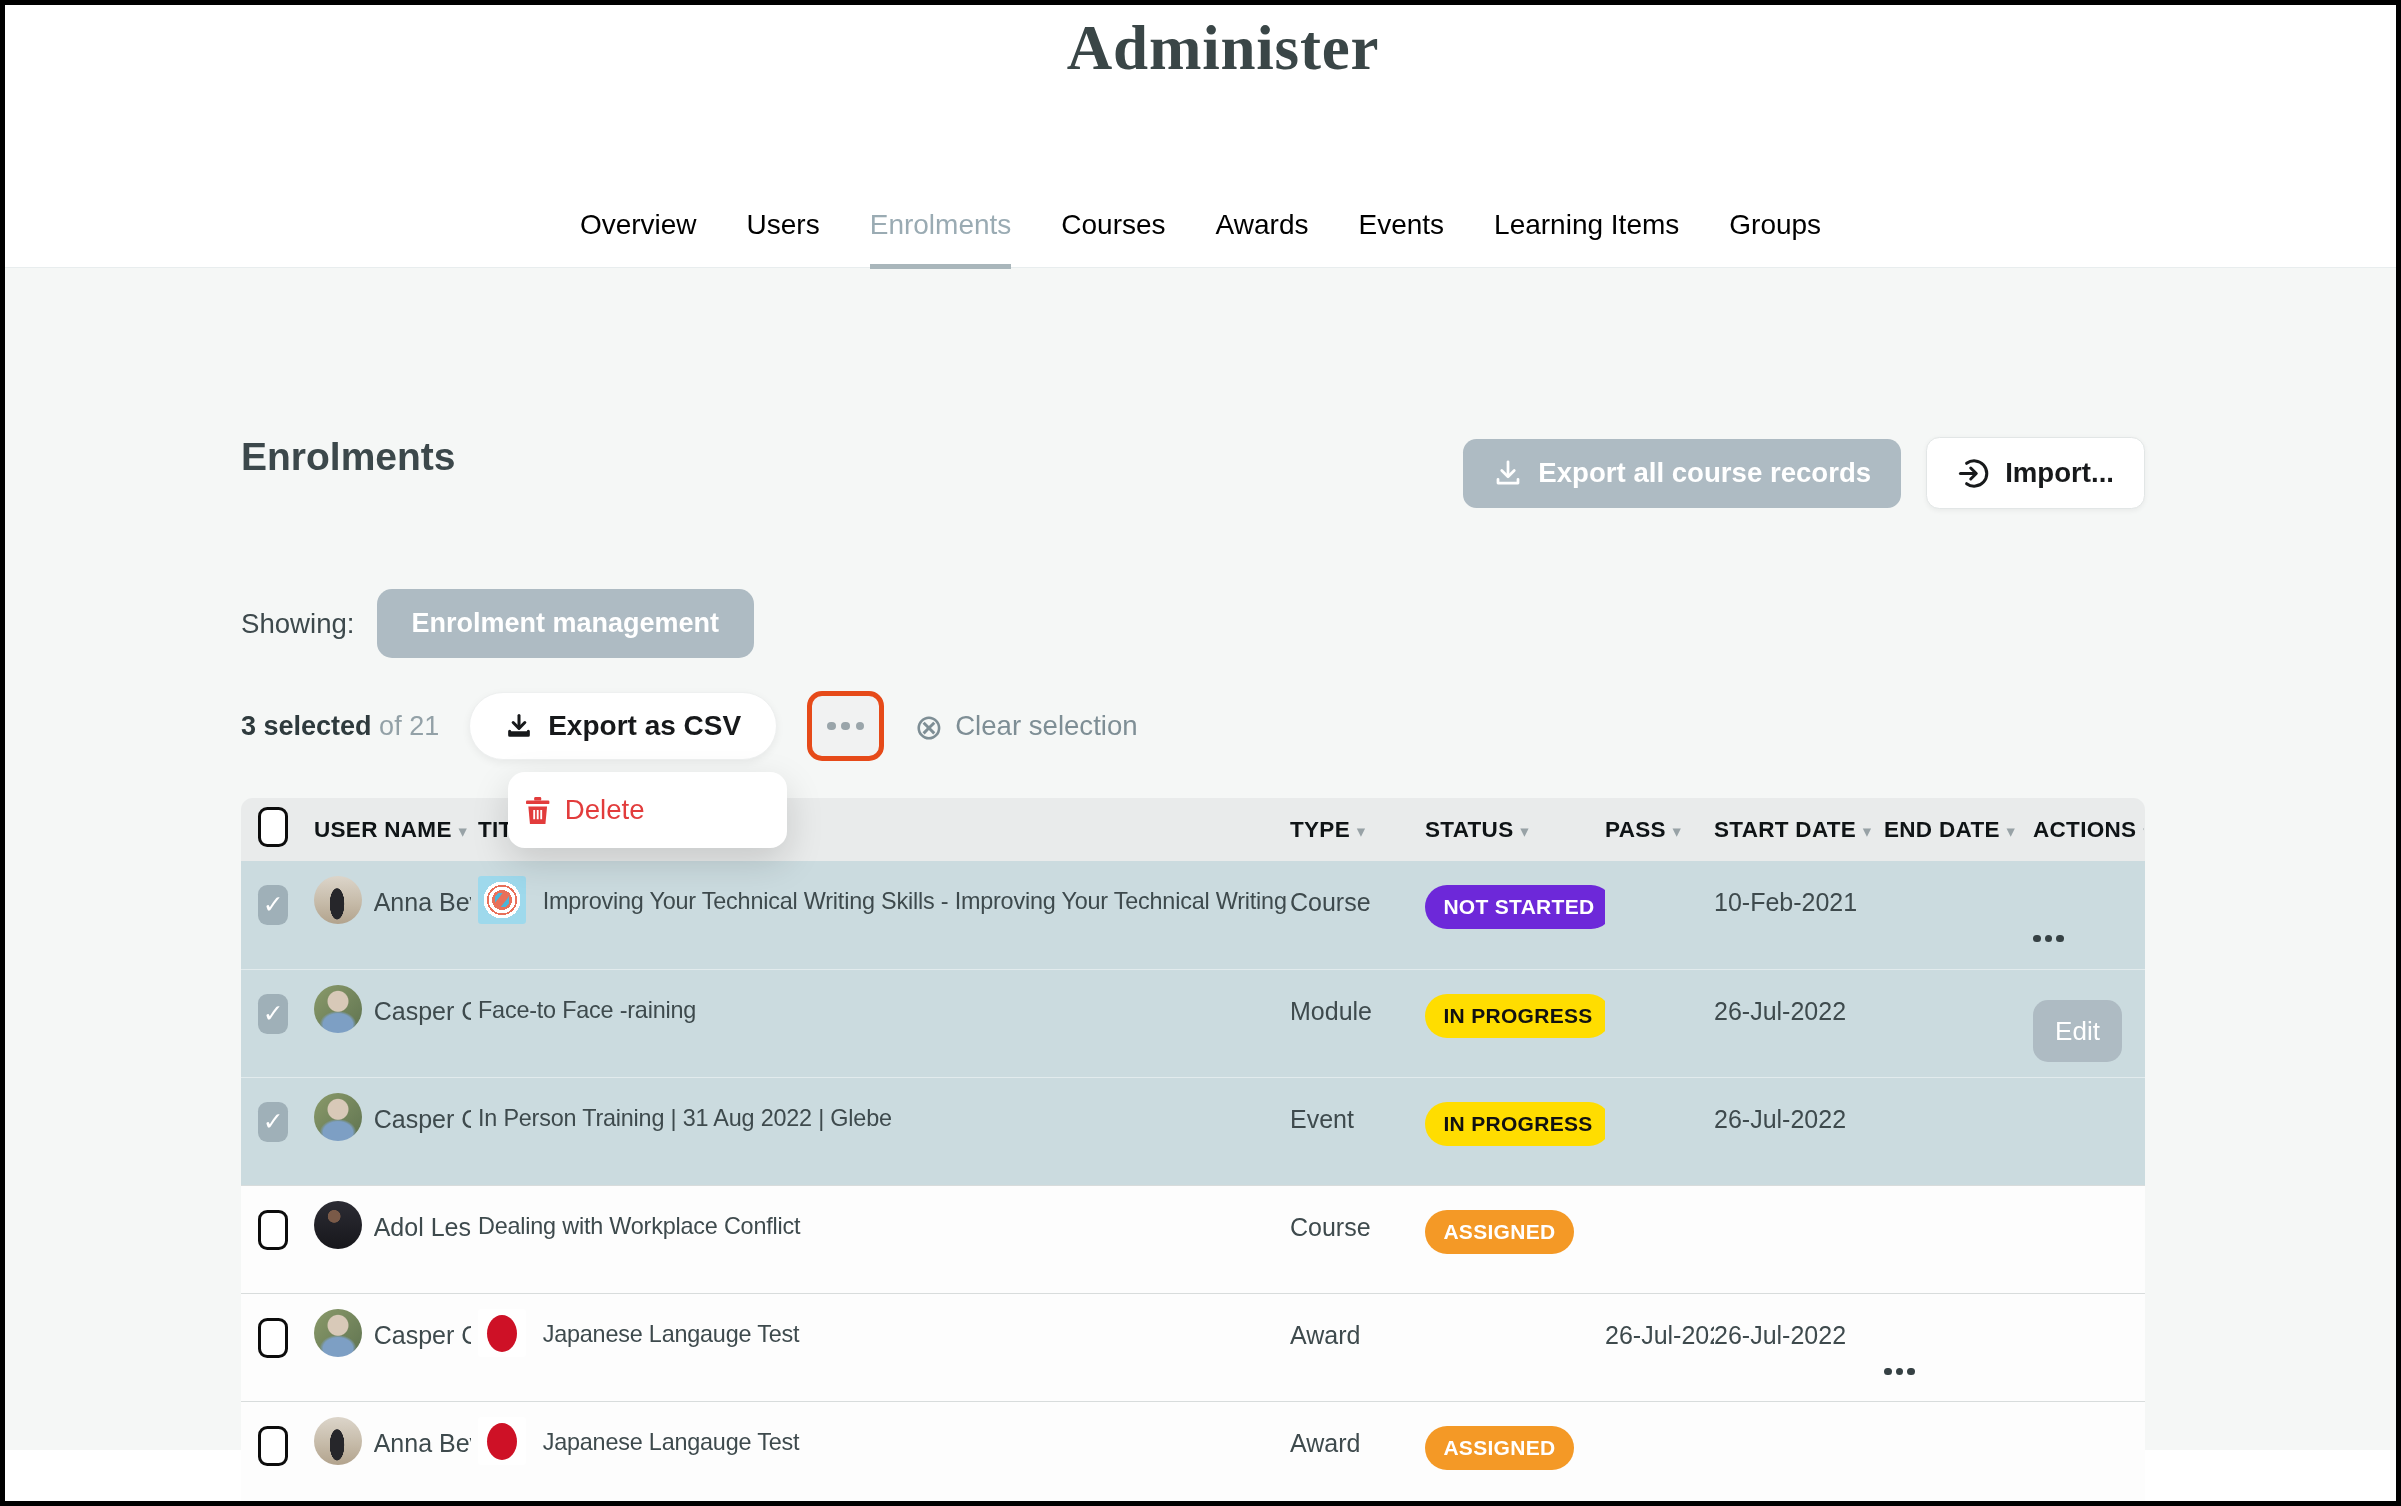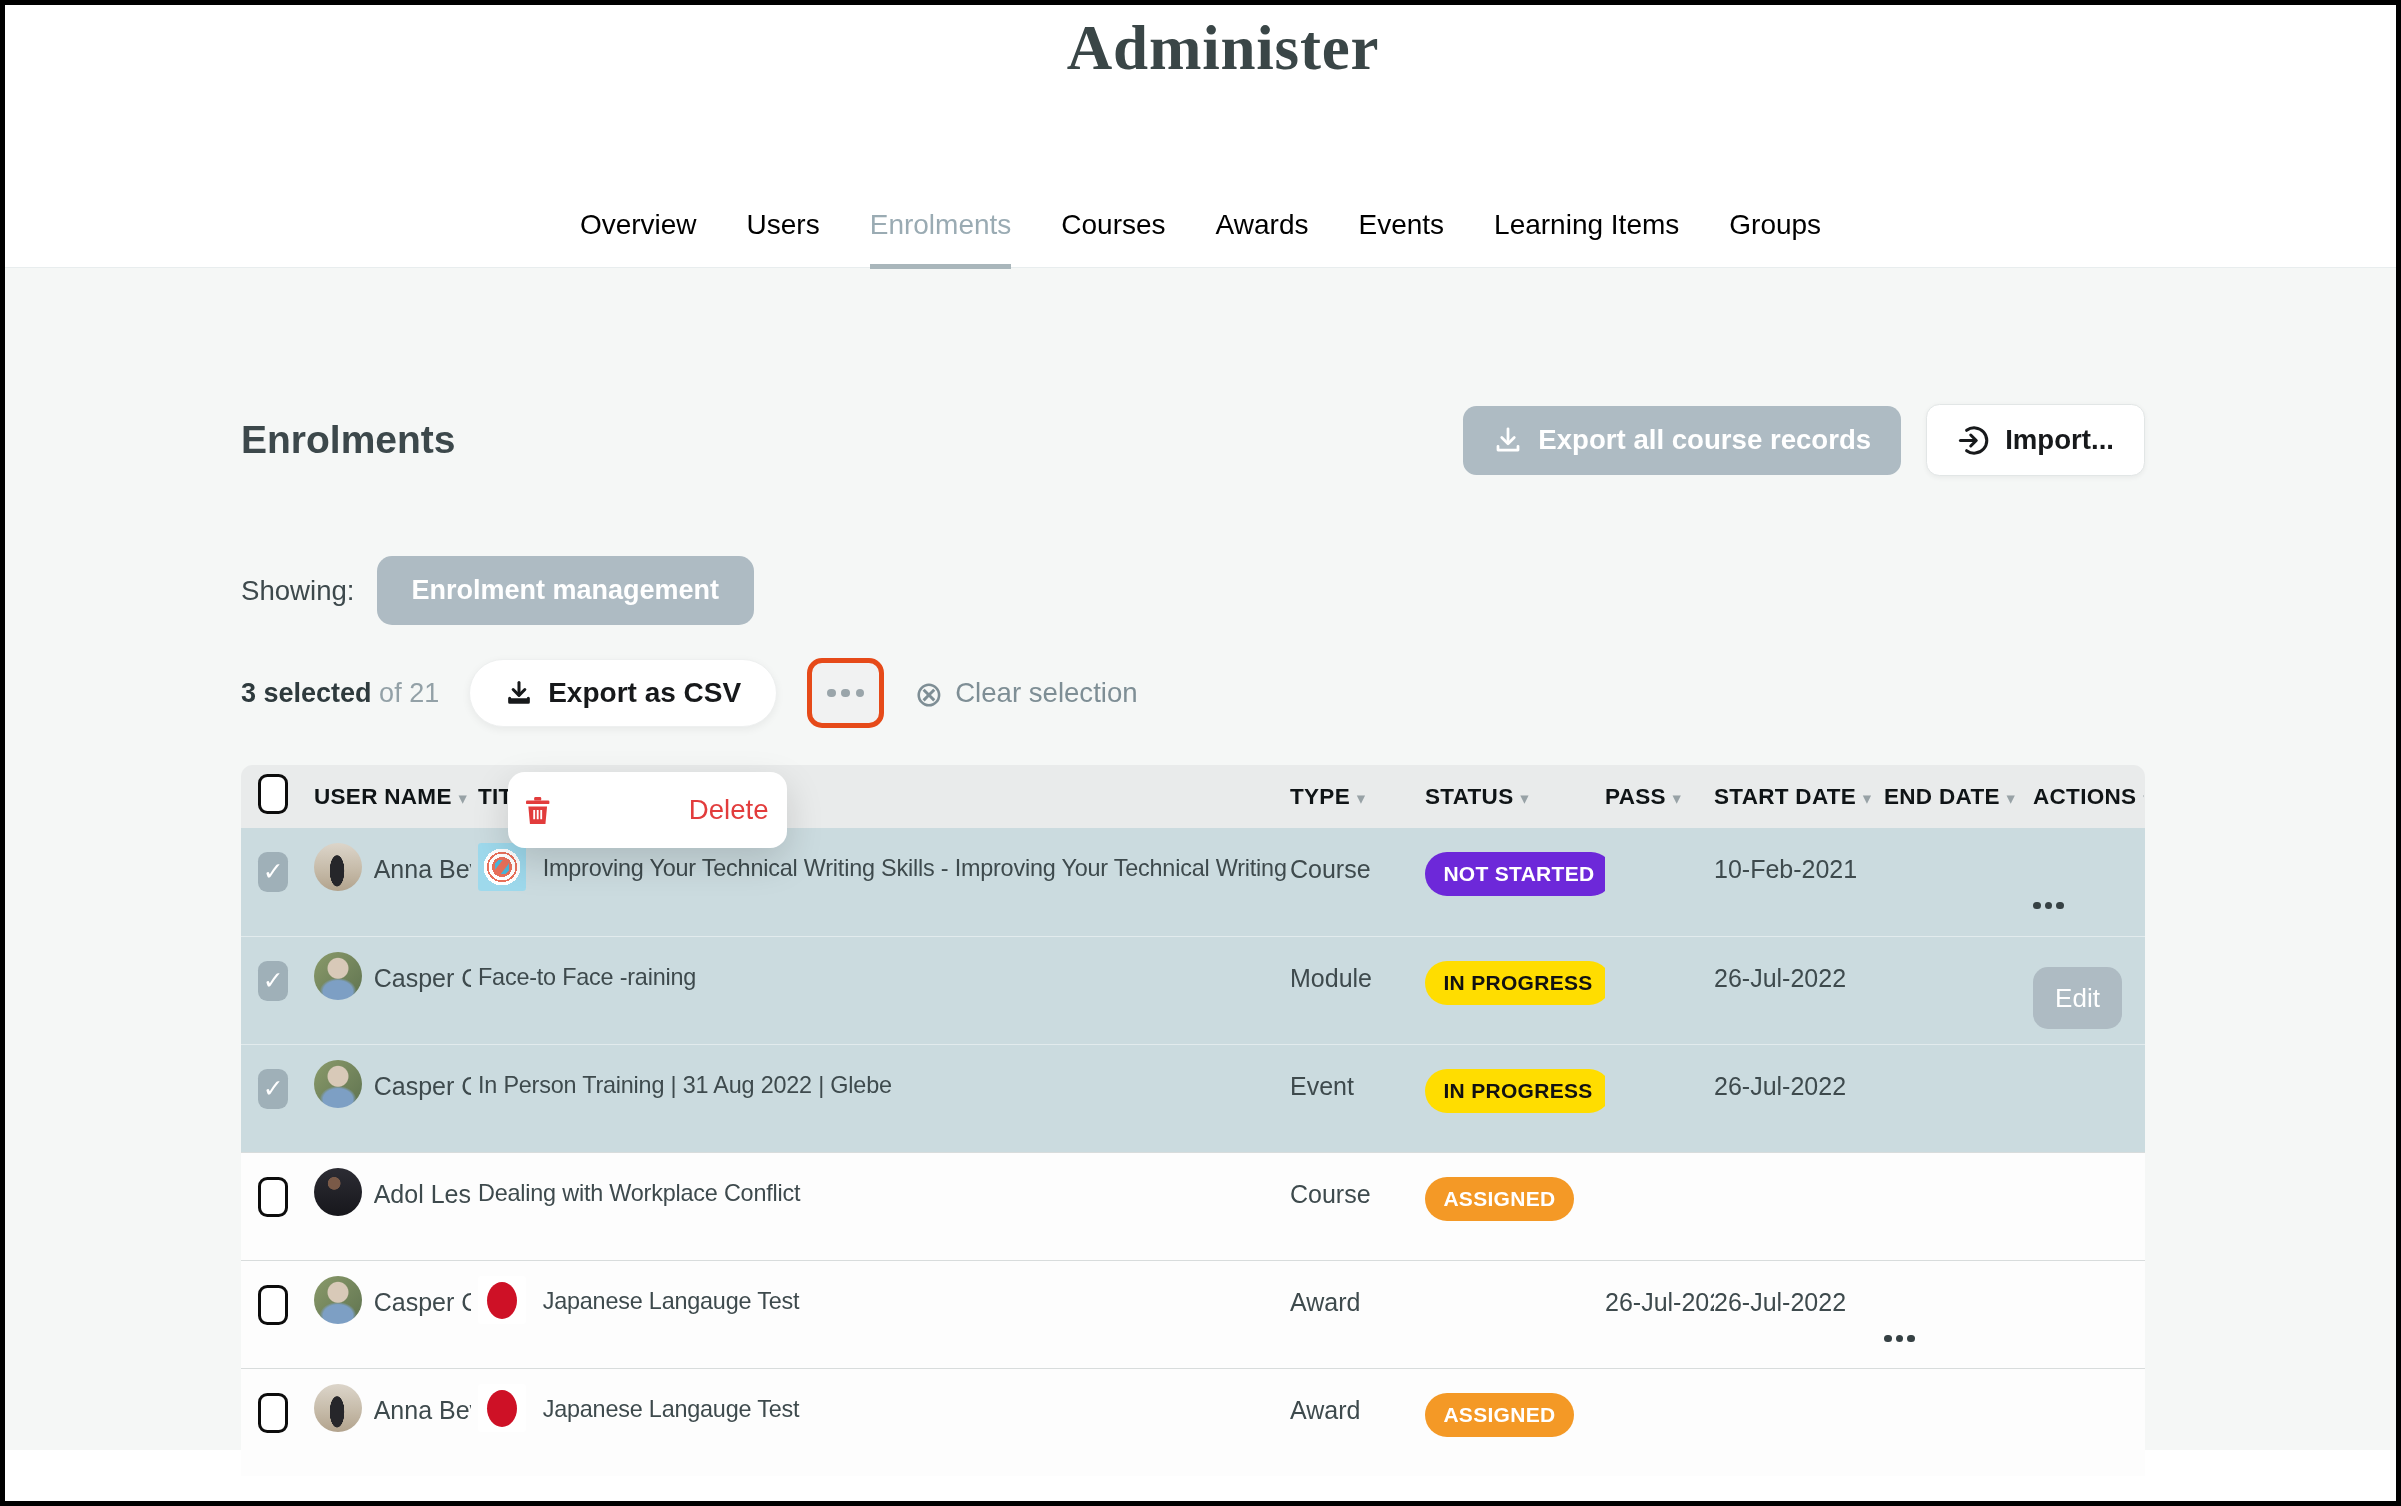--- a/index.html
+++ b/index.html
@@ -31,21 +31,21 @@
   
   .main { background: #f5f7f6; height: 1182px; padding-top: 136px; }
   .content { margin-left: 236px; width: 1904px; }
 
   .title-row { display: flex; justify-content: space-between; align-items: center; }
   .page-title { font-size: 39px; font-weight: 700; color: #3c484b; }
   .btn-group { display: flex; gap: 25px; align-items: center; }
   .btn {
     display: inline-flex; align-items: center; gap: 15px;
     font-size: 27.6px; font-weight: 700; border-radius: 13.4px;
-    padding: 18.4px 30px; cursor: pointer; white-space: nowrap;
+    padding: 18.4px 30px; cursor: pointer; white-space: nowrap; margin-top: 33px;
   }
   .btn-gray { background: #aebbc3; color: #fff; }
   .btn-white { background: #fff; color: #17191b; border: 1.7px solid #e2e6e6; box-shadow: 0 1.7px 5px rgba(0,0,0,.05); }
 
   .showing-row { display: flex; align-items: center; gap: 22px; margin-top: 80px; }
   .showing-label { font-size: 27.6px; color: #3d494c; }
   .chip {
     background: #aebbc3; color: #fff; font-size: 27px; font-weight: 700;
     padding: 19px 35px; border-radius: 15px; cursor: pointer;
   }
@@ -167,21 +167,21 @@
     position: absolute; left: 503px; top: 767px; width: 279px;
     background: #fff; border-radius: 16.7px;
     box-shadow: 0 13.4px 37px rgba(0,0,0,.15);
     z-index: 10; padding-bottom: 13.4px;
   }
   .dd-item { display: flex; align-items: center; gap: 15px; font-size: 27.6px; cursor: pointer; }
   .dd-item.send {
     color: #3d494c; padding: 12.5px 16.7px;
     border: 5px solid #e64a19; margin: -2.5px -3.3px 0 -3.3px; border-radius: 1.7px;
   }
-  .dd-item.delete { color: #e23c3c; padding: 22px 18.4px 8.3px 18.4px; justify-content: space-between; }
+  .dd-item.delete { color: #e23c3c; padding: 22px 18.4px 8.3px 18.4px; }
 
   .icon { display: inline-flex; }
 </style>
 </head>
 <body>
 
 <div class="app-title">Administer</div>
 
 <div class="tabs">
   <div class="tab">Overview</div>

